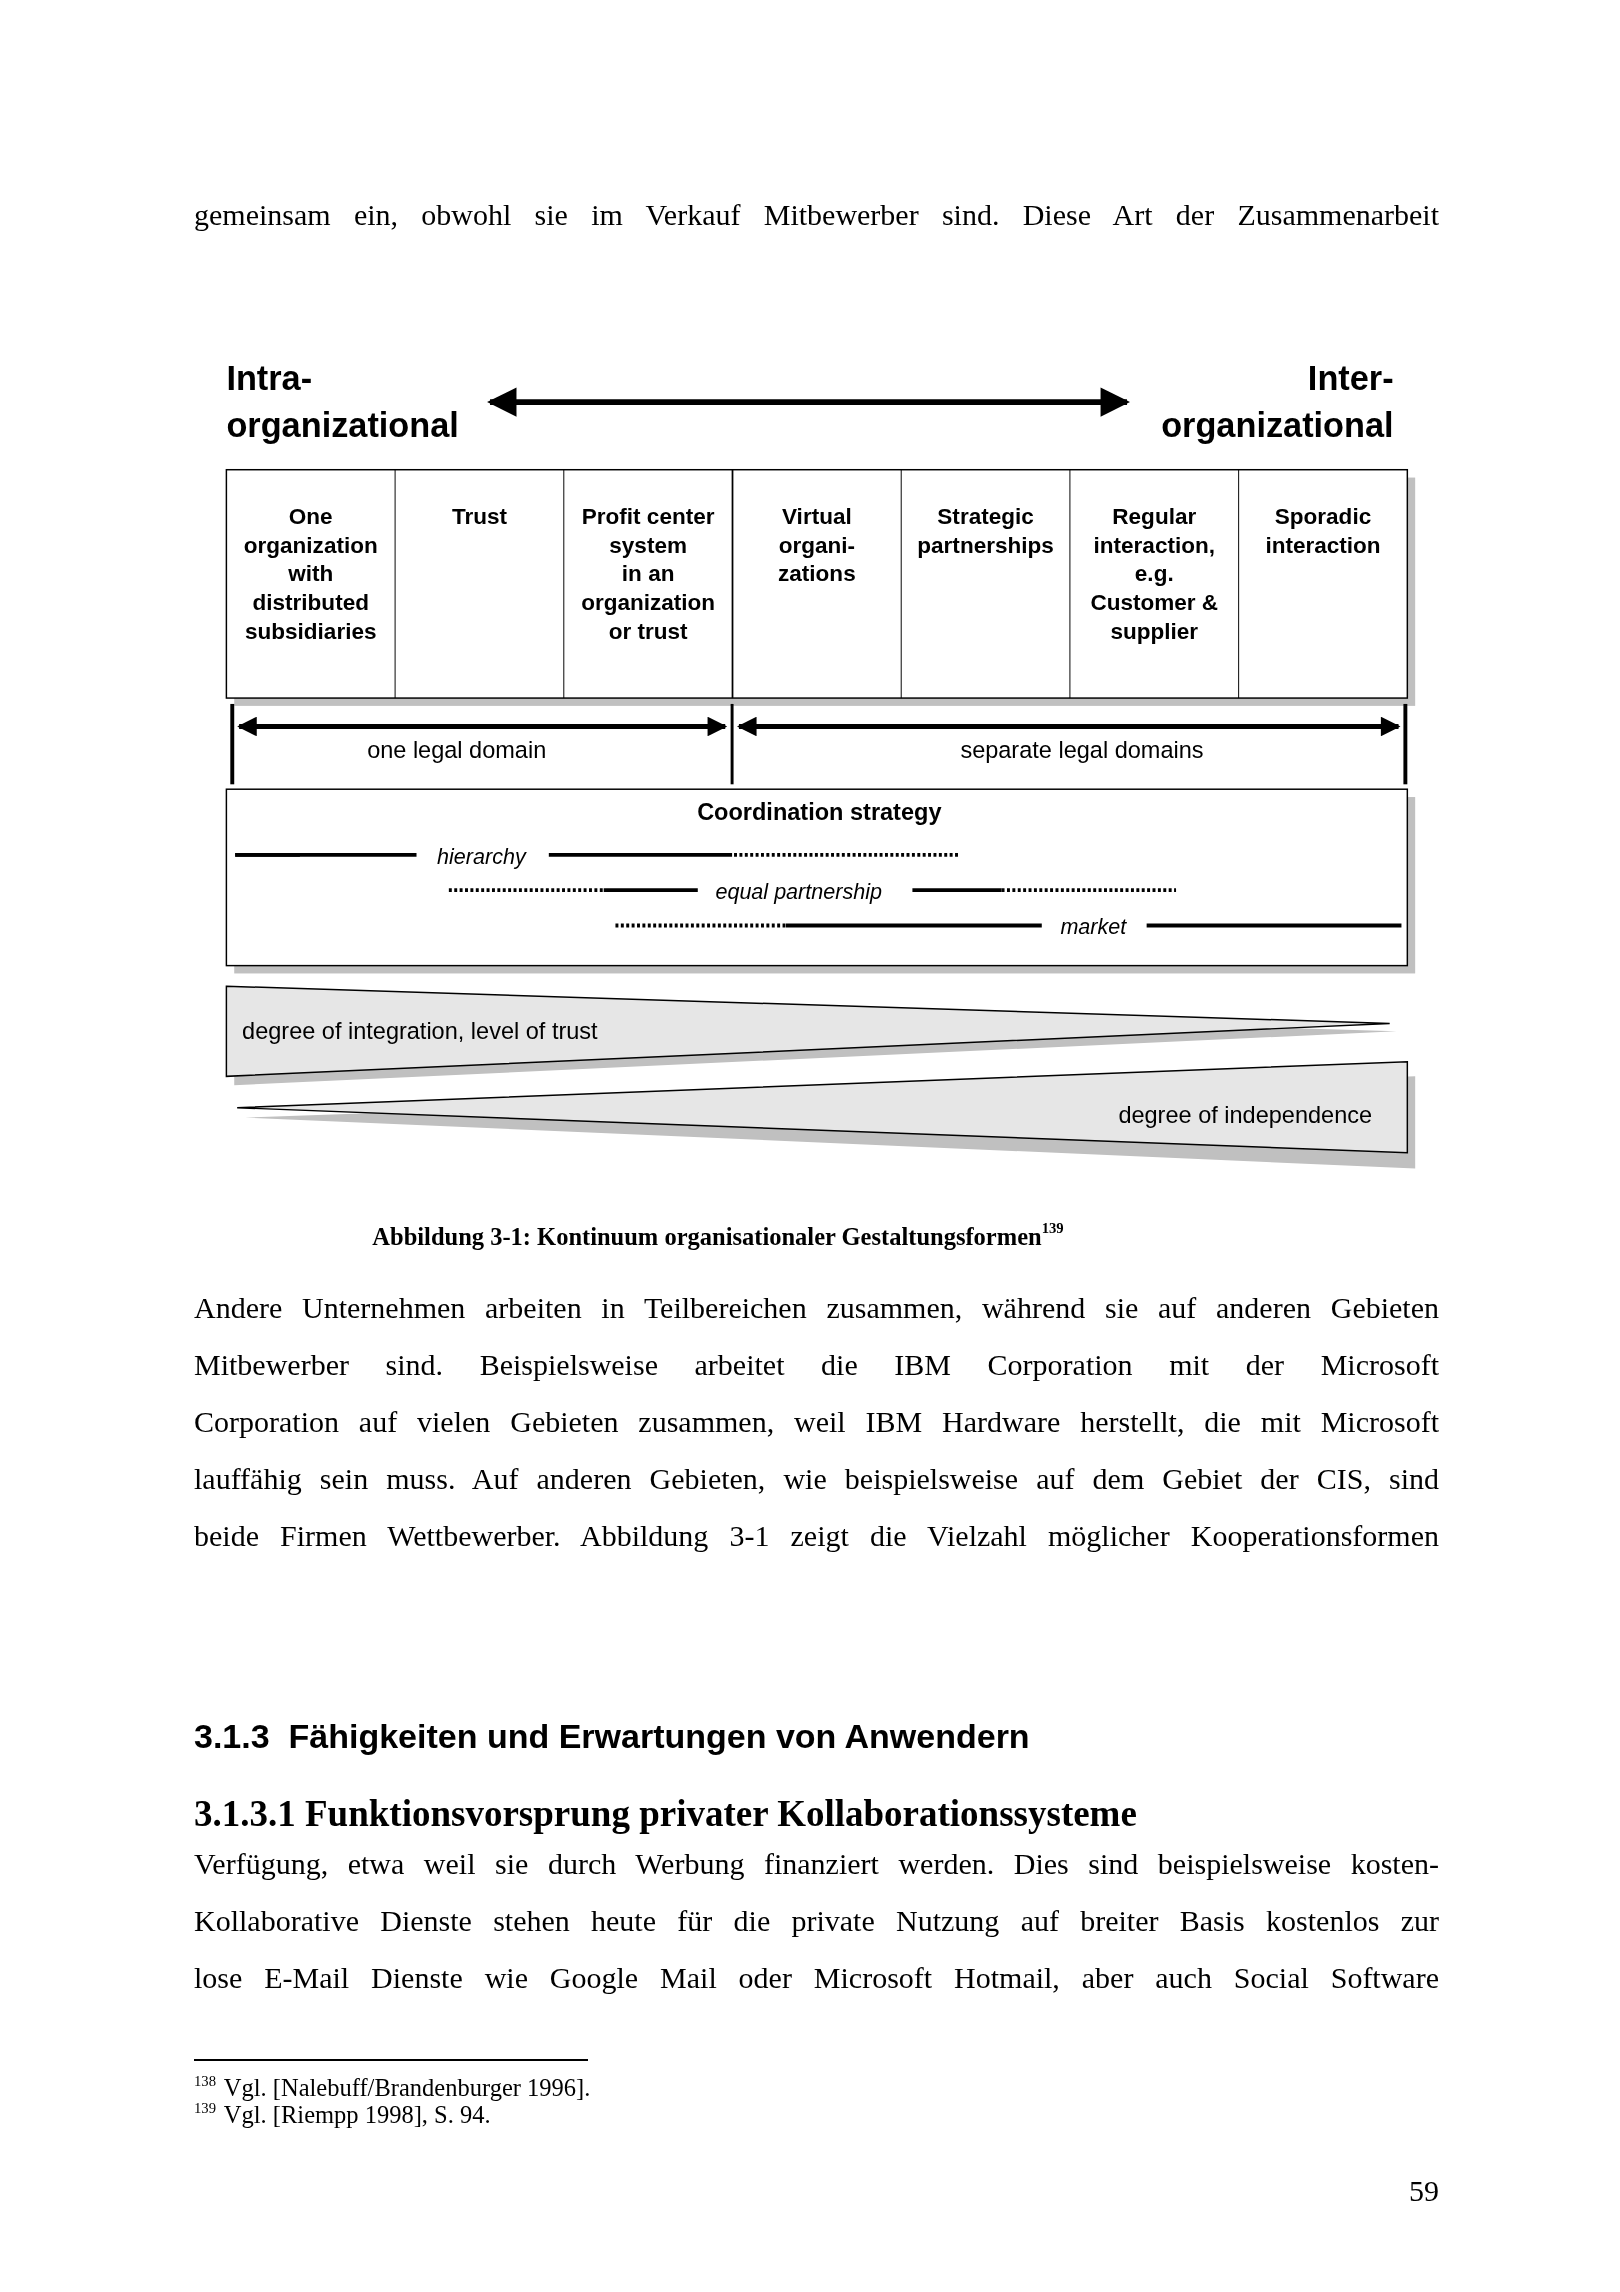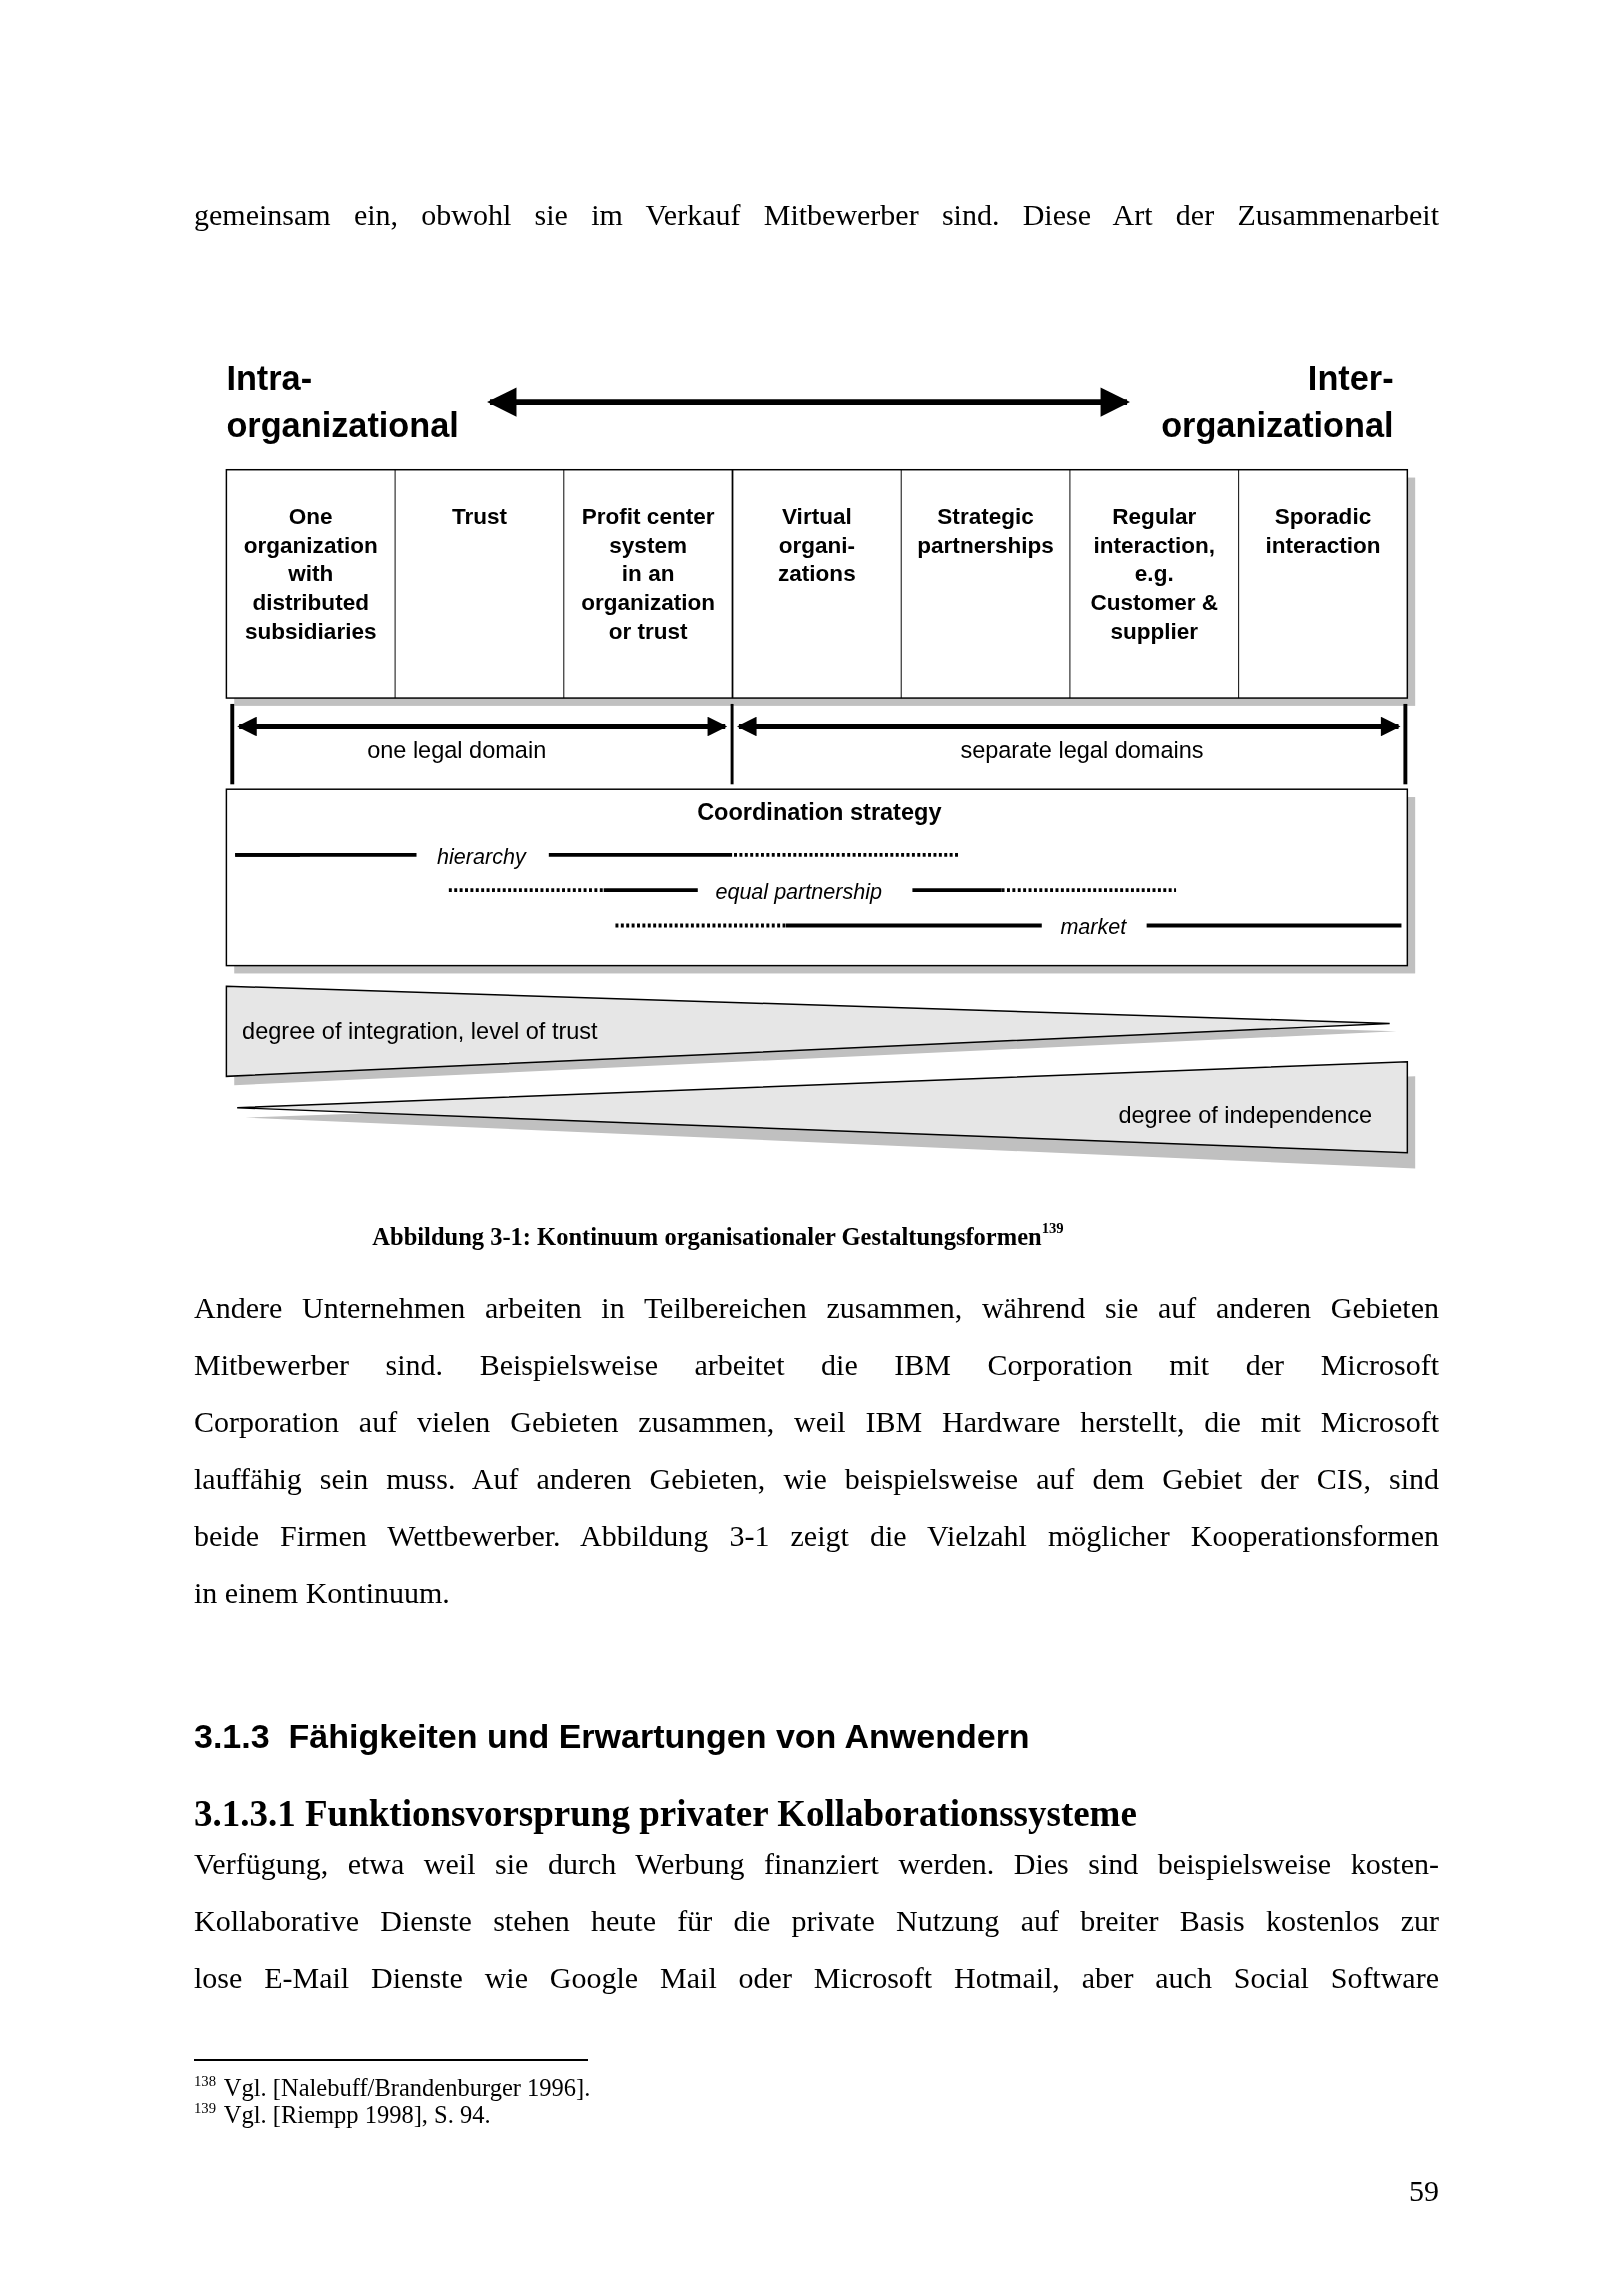--- a/index.html
+++ b/index.html
@@ -114,21 +114,20 @@
 </svg>
 
 <div class="caption serif"><span>Abbildung 3-1: Kontinuum organisationaler Gestaltungsformen</span><sup>139</sup></div>
 
 <div class="para serif" style="top:1279px;">
   <span class="line">Andere Unternehmen arbeiten in Teilbereichen zusammen, während sie auf anderen Gebieten</span>
   <span class="line">Mitbewerber sind. Beispielsweise arbeitet die IBM Corporation mit der Microsoft</span>
   <span class="line">Corporation auf vielen Gebieten zusammen, weil IBM Hardware herstellt, die mit Microsoft</span>
   <span class="line">lauffähig sein muss. Auf anderen Gebieten, wie beispielsweise auf dem Gebiet der CIS, sind</span>
   <span class="line">beide Firmen Wettbewerber. Abbildung 3-1 zeigt die Vielzahl möglicher Kooperationsformen</span>
-  <span class="line last">in einem Kontinuum.</span>
 </div>
 
 <div class="h3 sans" style="white-space:pre;">3.1.3  Fähigkeiten und Erwartungen von Anwendern</div>
 <div class="h4 serif">3.1.3.1 Funktionsvorsprung privater Kollaborationssysteme</div>
 
 <div class="para serif" style="top:1835px;">
   <span class="line">Verfügung, etwa weil sie durch Werbung finanziert werden. Dies sind beispielsweise kosten-</span>
   <span class="line">Kollaborative Dienste stehen heute für die private Nutzung auf breiter Basis kostenlos zur</span>
   <span class="line">lose E-Mail Dienste wie Google Mail oder Microsoft Hotmail, aber auch Social Software</span>
 </div>

